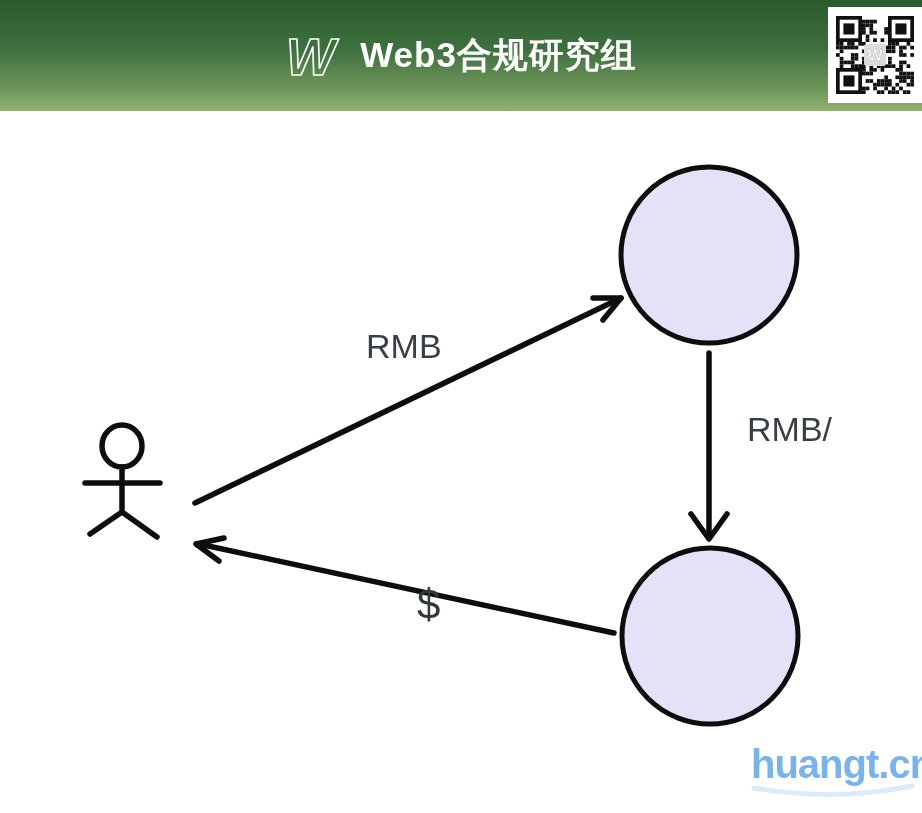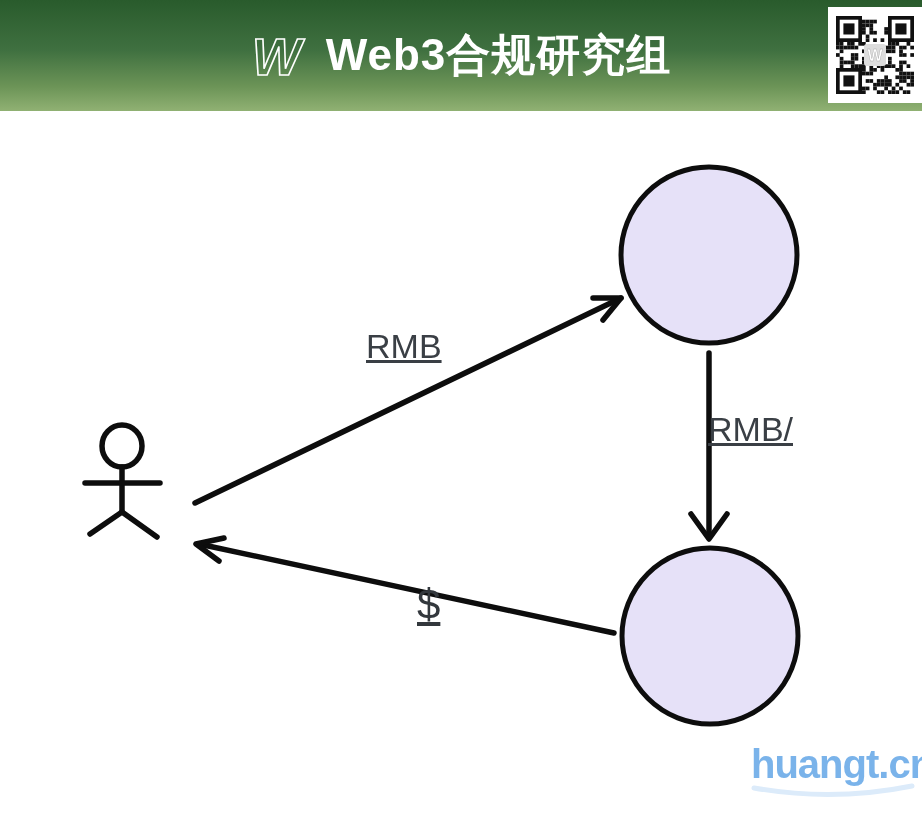--- a/index.html
+++ b/index.html
@@ -11,33 +11,33 @@
   .header{
     position:absolute;left:0;top:0;width:922px;height:111px;
     background:linear-gradient(180deg,#295b2c 0%,#3f7040 45%,#6c9457 78%,#90b173 100%);
   }
   .title-wrap{
     position:absolute;left:0;top:0;width:922px;height:111px;
     display:flex;align-items:center;justify-content:center;gap:13px;
   }
   .w-logo{display:block;}
   .header-title{
-    color:#ffffff;font-size:44px;font-weight:bold;letter-spacing:1px;white-space:nowrap;
+    color:#ffffff;font-size:35px;font-weight:bold;letter-spacing:1px;white-space:nowrap;
   }
   .qr-box{
     position:absolute;right:0;top:7px;width:94px;height:96px;background:#ffffff;
     display:flex;align-items:center;justify-content:center;
   }
   
   .diagram-svg{position:absolute;left:0;top:0;width:922px;height:813px;}
   .flow-label{
-    position:absolute;color:#3a3f45;font-size:34px;line-height:1.1;white-space:nowrap;text-decoration:underline;
+    position:absolute;color:#3a3f45;font-size:34px;line-height:1.1;white-space:nowrap;
   }
   .label-rmb{left:366px;top:328px;}
-  .label-rmbusdt{left:708px;top:405px;line-height:48px;text-align:center;}
+  .label-rmbusdt{left:747px;top:405px;line-height:48px;text-align:center;}
   .label-dollar{left:417px;top:582px;font-size:42px;color:#33383d;}
   
   .watermark{
     position:absolute;left:751px;top:742px;font-size:40px;font-weight:bold;
     color:#7ab3ea;letter-spacing:-1px;
   }
   .watermark-swoosh{position:absolute;left:748px;top:782px;}
 </style>
 </head>
 <body>

